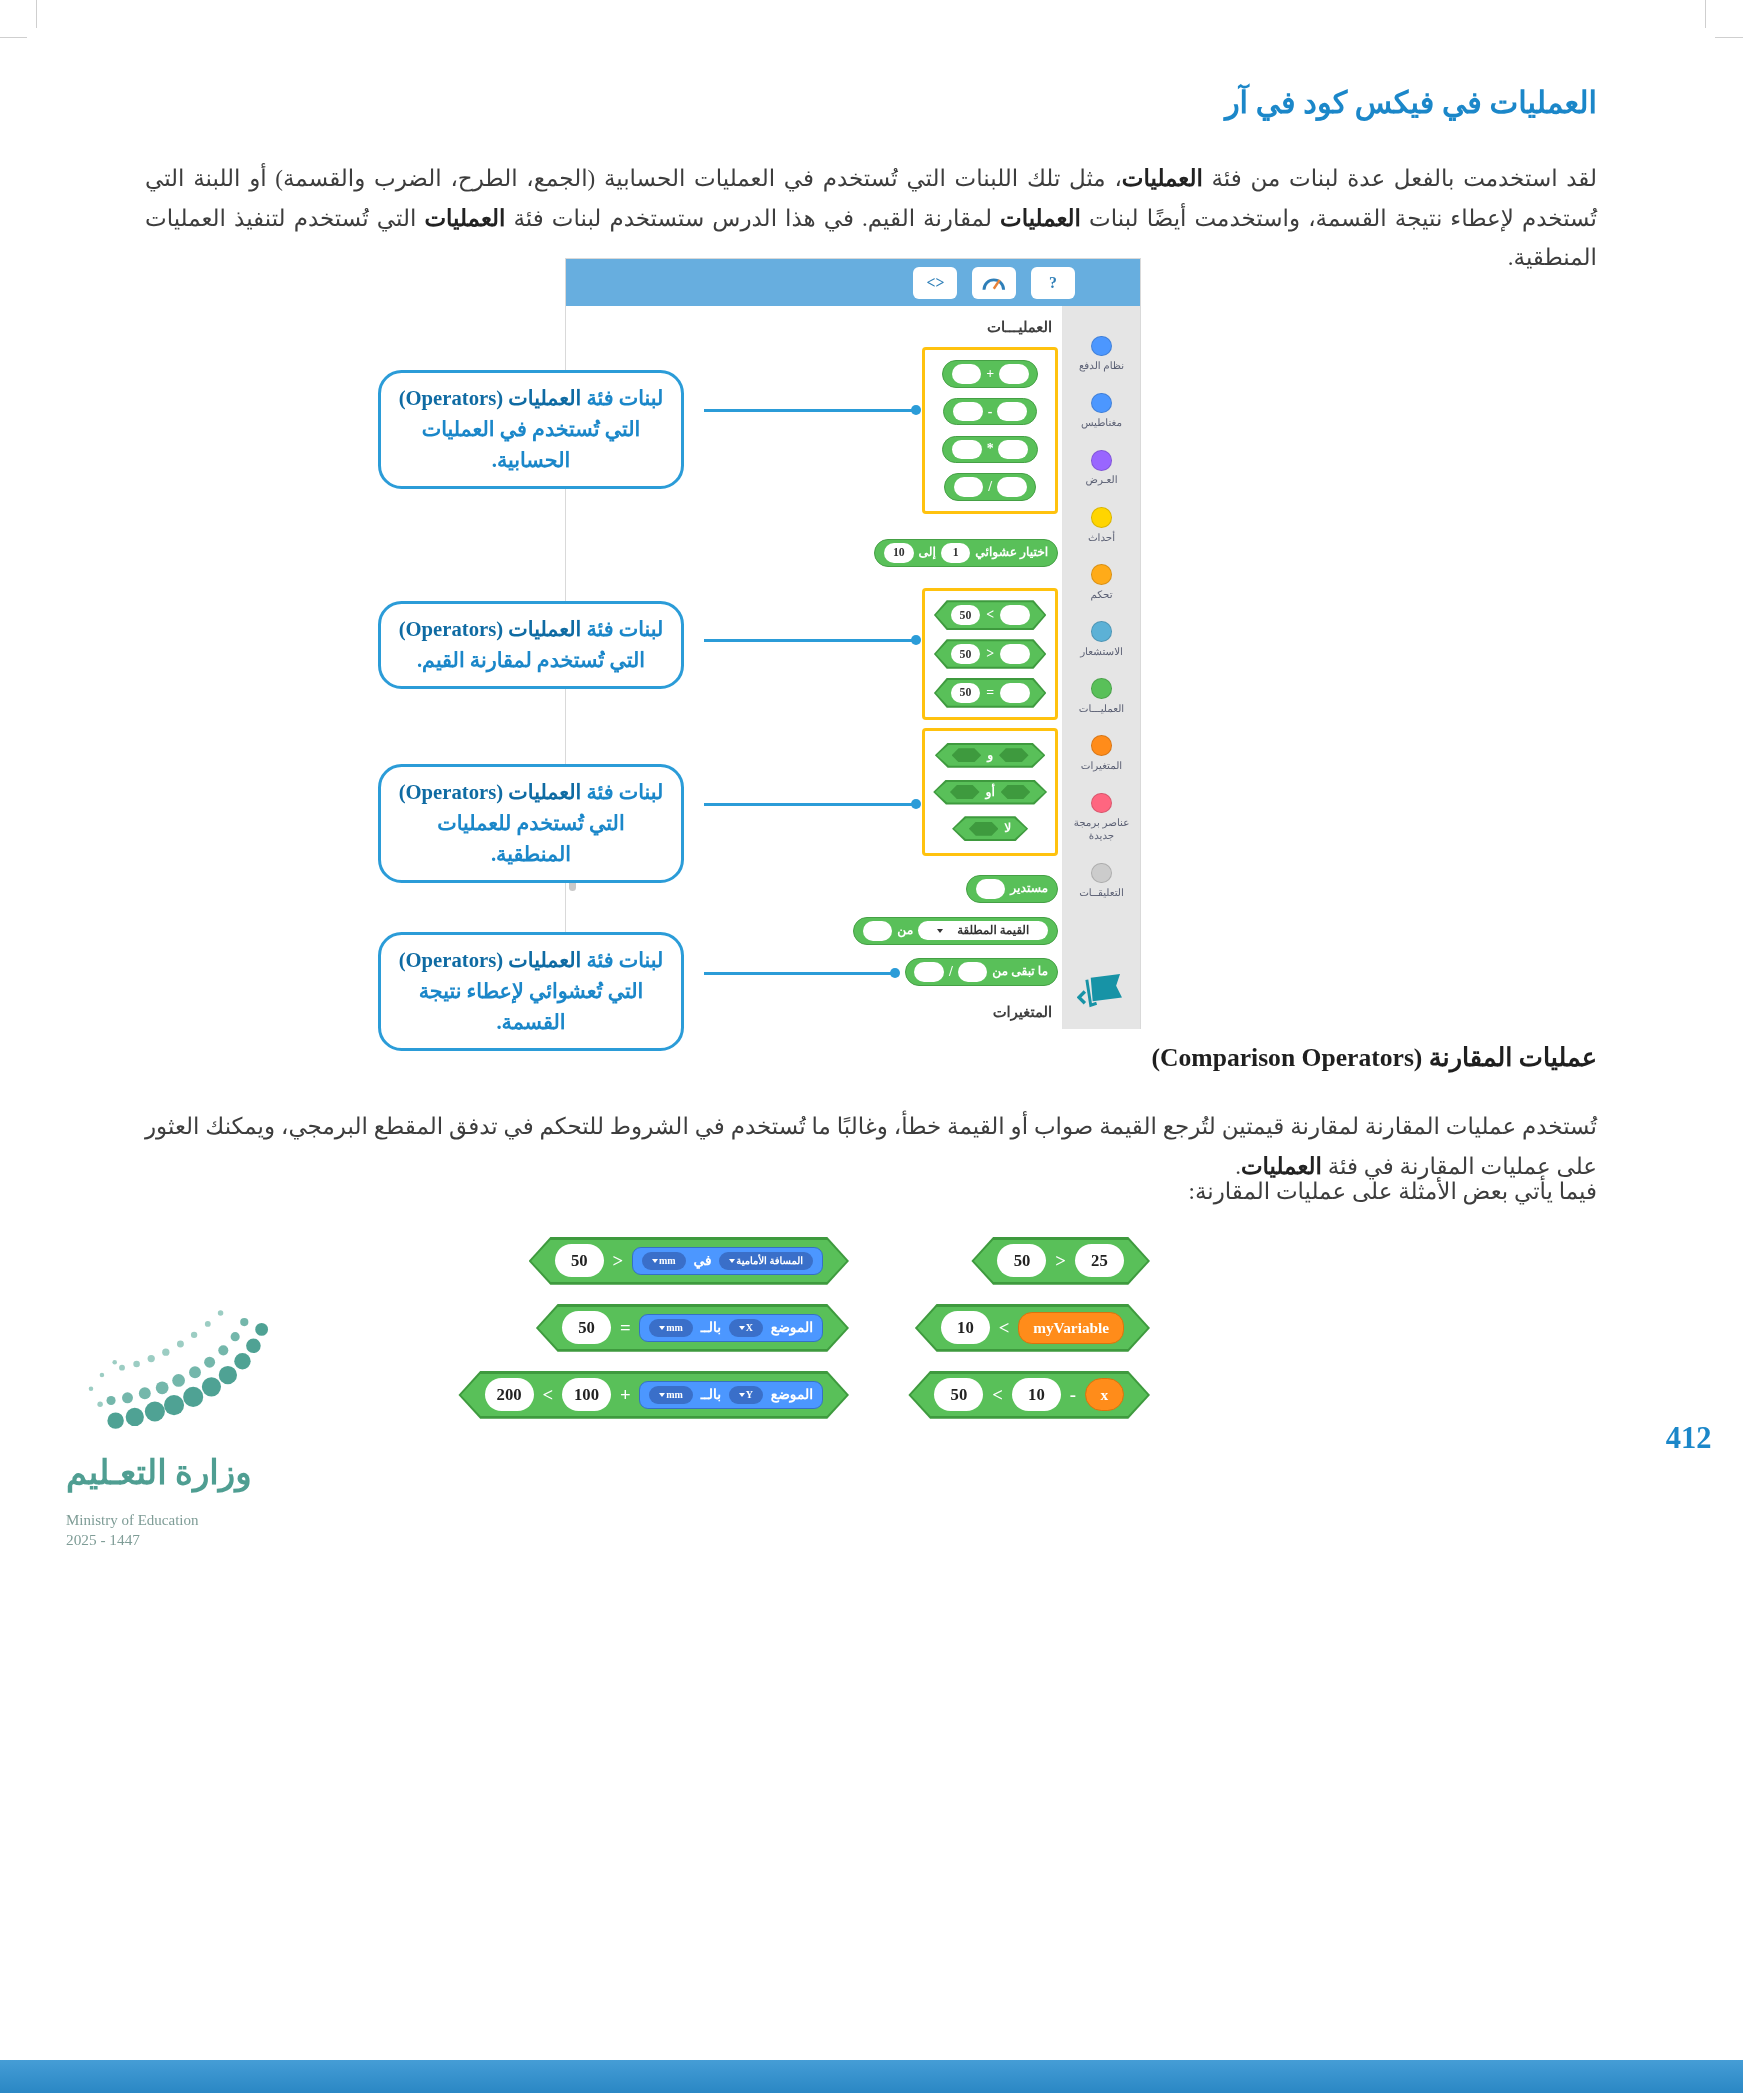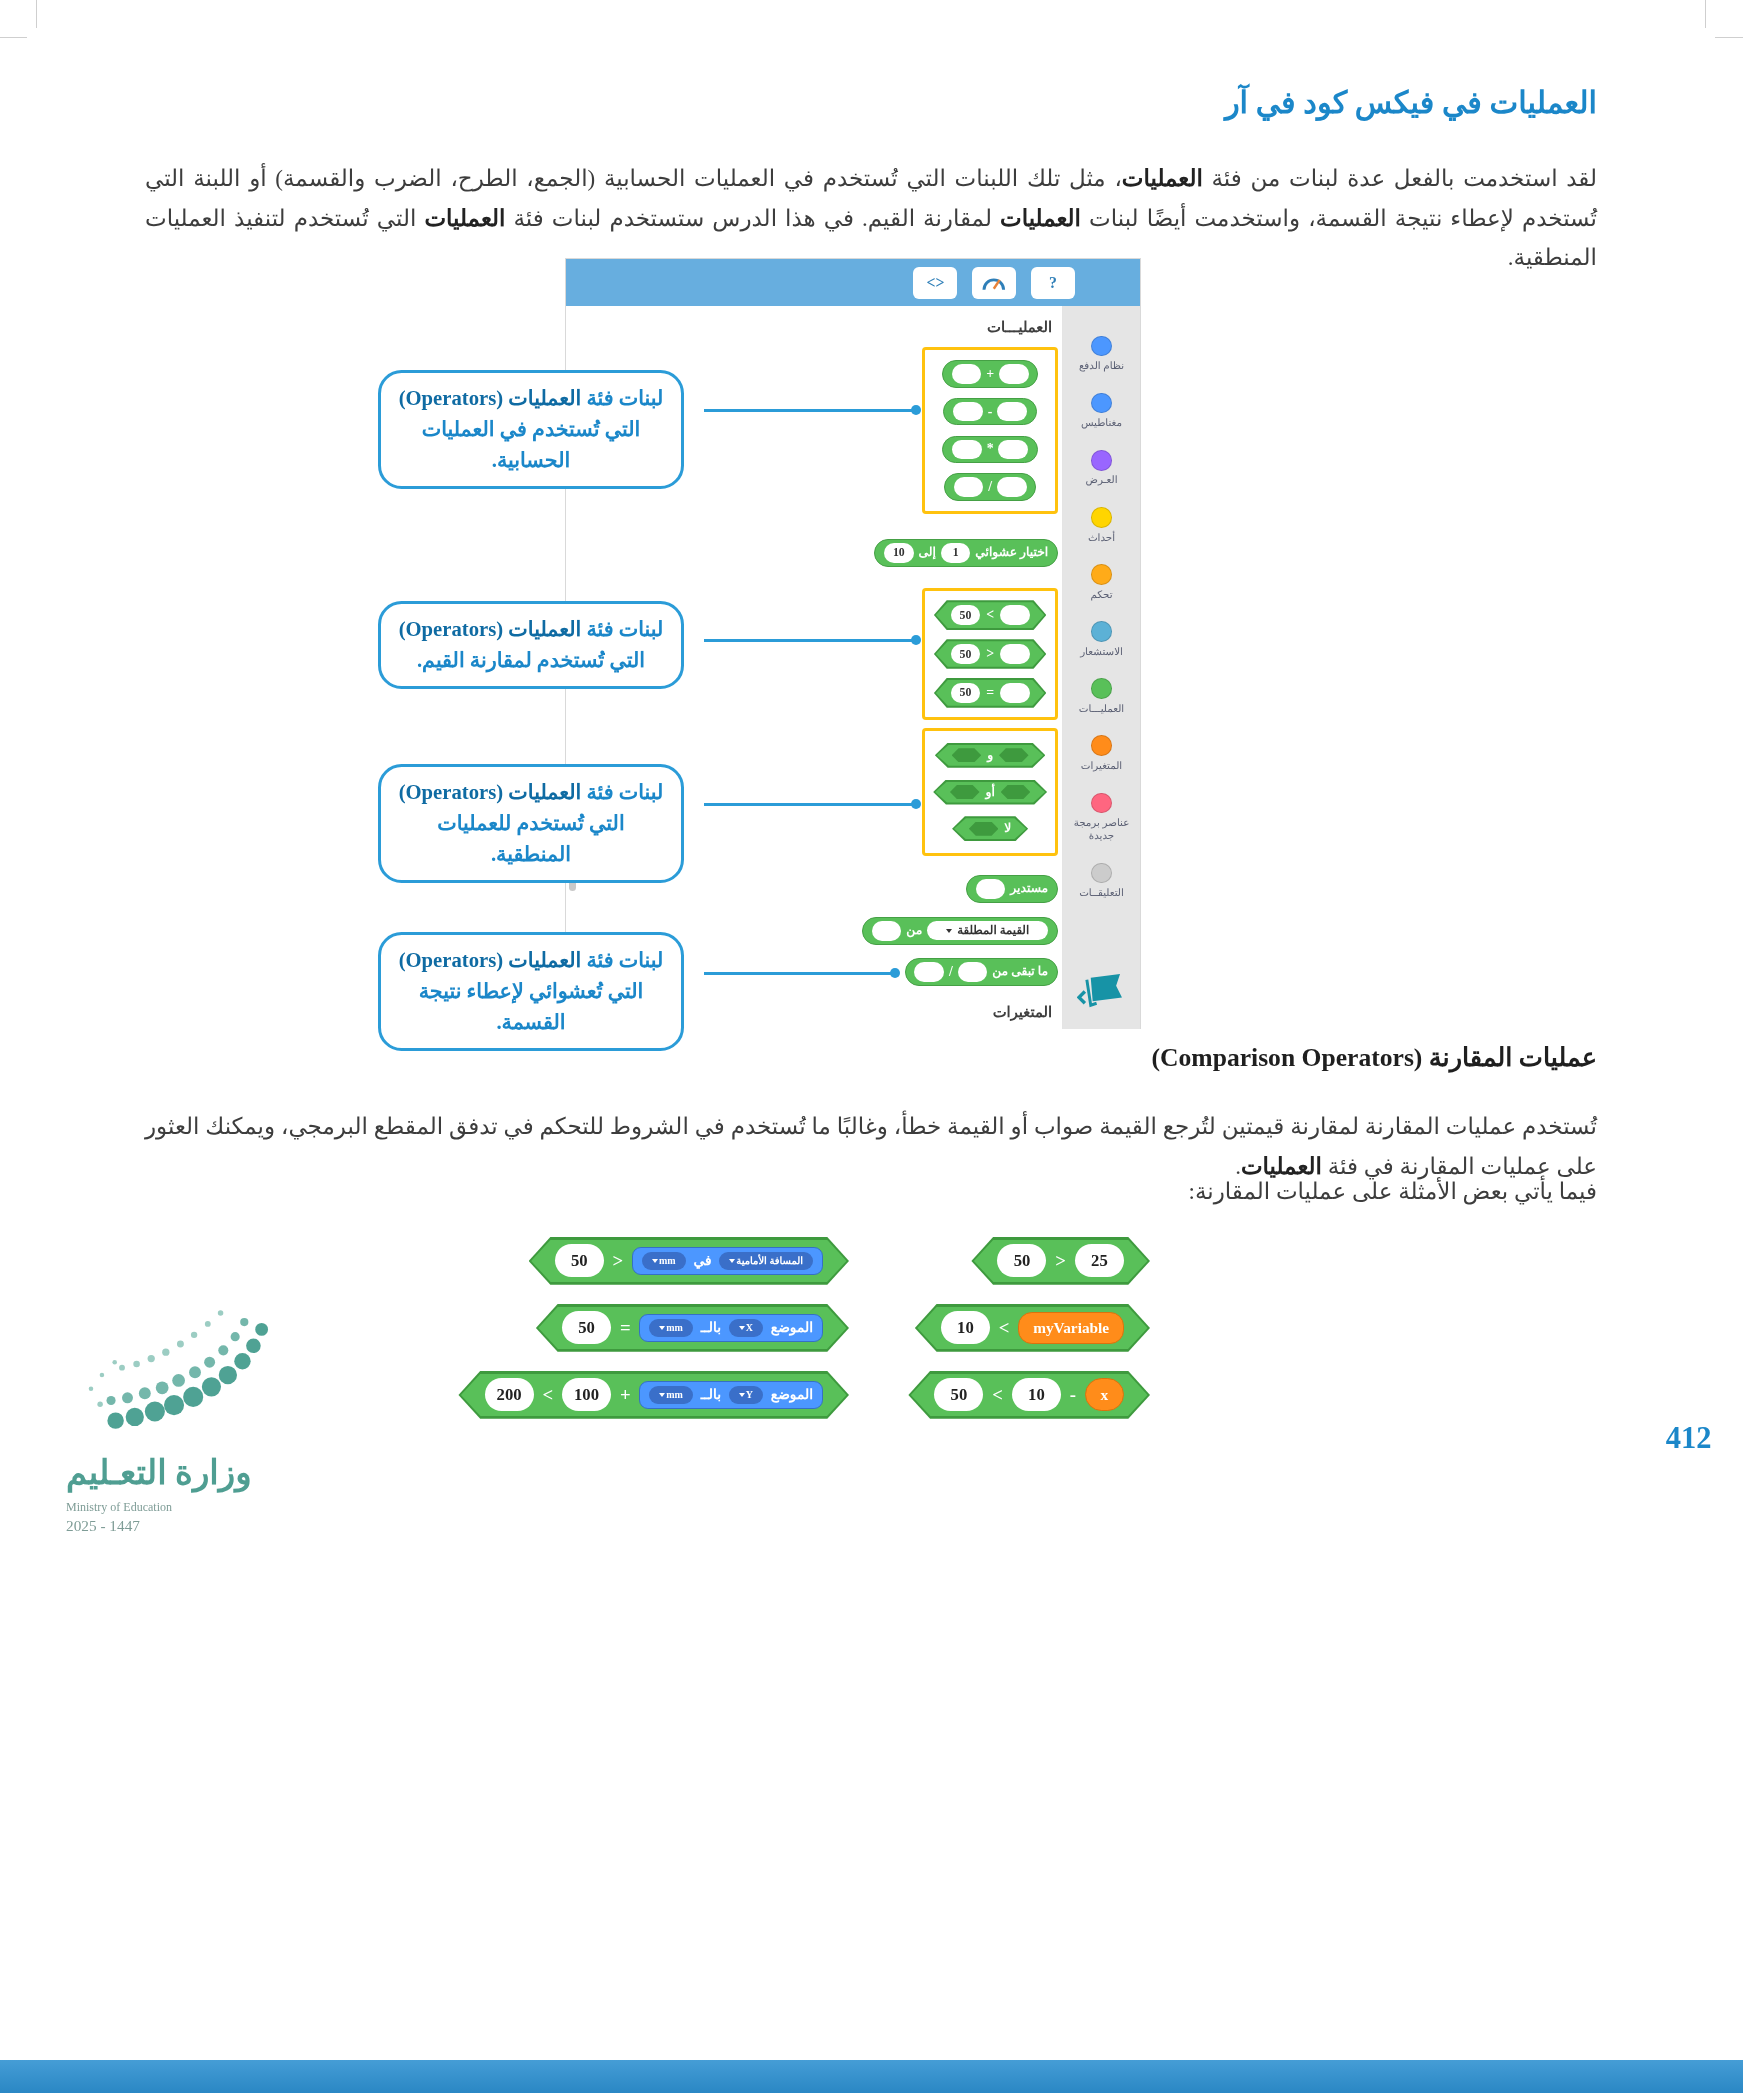--- a/index.html
+++ b/index.html
@@ -44,21 +44,21 @@
       align-items:center;justify-content:center;color:#333;font-size:11.8px;font-weight:bold;padding:0 5.9px;}
   .sym{color:#fff;font-weight:bold;font-size:13.8px;line-height:1;}
   .hxO{display:inline-flex;background:#3e9a3e;padding:2px;
        clip-path:polygon(12.8px 0,calc(100% - 12.8px) 0,100% 50%,calc(100% - 12.8px) 100%,12.8px 100%,0 50%);}
   .hxI{display:flex;direction:ltr;align-items:center;gap:5.9px;background:#59C059;padding:3px 14.8px;
        clip-path:polygon(11.8px 0,calc(100% - 11.8px) 0,100% 50%,calc(100% - 11.8px) 100%,11.8px 100%,0 50%);
        color:#fff;font-weight:bold;font-size:12.3px;white-space:nowrap;}
   .slot{width:29.6px;height:13.8px;background:#3e9a3e;display:inline-block;
         clip-path:polygon(6.9px 0,calc(100% - 6.9px) 0,100% 50%,calc(100% - 6.9px) 100%,6.9px 100%,0 50%);}
   .wpill{background:#fff;border-radius:984px;display:inline-flex;direction:ltr;align-items:center;
-         gap:5px;padding:2px 19px;color:#333;font-size:11.8px;font-weight:bold;}
+         gap:14px;padding:2px 19px;color:#333;font-size:11.8px;font-weight:bold;}
   .cd{width:0;height:0;border-left:3.9px solid transparent;border-right:3.9px solid transparent;border-top:4.9px solid #333;}
   .cw{width:0;height:0;border-left:3.9px solid transparent;border-right:3.9px solid transparent;border-top:4.9px solid #fff;}
   .scrollbar{position:absolute;left:3px;width:6.9px;height:45px;background:#c9c9c9;border-radius:3.9px;}
 
   
   .callout{position:absolute;width:306px;border:3.4px solid #2b9cd8;border-radius:23.6px;background:#fff;
            padding:9.9px 13.8px;text-align:center;font-size:20.7px;line-height:1.5;color:#1b87c9;
            font-weight:600;direction:rtl;}
   .callout b{font-weight:800;color:#0f6ba3;}
   .cline{position:absolute;height:3px;background:#2b9cd8;}
@@ -78,21 +78,21 @@
   .ocirc{background:#FF8C1A;border:1px solid #d9730d;border-radius:984px;min-width:39px;height:33px;
          display:flex;align-items:center;justify-content:center;color:#fff;font-weight:bold;font-size:15.3px;}
   .sblk{background:#4C97FF;border:1px solid #3570c4;border-radius:8.9px;display:flex;direction:ltr;
         align-items:center;gap:7.9px;padding:3.9px 8.9px;color:#fff;font-weight:bold;font-size:13.8px;white-space:nowrap;}
   .bpill{background:#3a6fc9;border-radius:984px;padding:3.9px 9.9px;display:inline-flex;direction:ltr;
          align-items:center;gap:1px;color:#fff;font-weight:bold;font-size:10px;}
 
   
   .ministry{position:absolute;left:67px;top:1302px;width:231px;direction:ltr;text-align:left;}
   .ministry-ar{font-size:34px;font-weight:bold;color:#4f9e92;margin-top:0px;direction:rtl;text-align:left;}
-  .ministry-en{font-size:12px;color:#7e9c96;margin-top:8px;}
+  .ministry-en{font-size:15px;color:#7e9c96;margin-top:20px;}
   .ministry-years{font-size:15.3px;color:#7e9c96;margin-top:2px;}
   .page-num{position:absolute;right:31.5px;top:1421px;font-size:30.5px;font-weight:bold;color:#1b87c9;direction:ltr;}
   .bottom-bar{position:absolute;left:0;right:0;bottom:0;height:33px;
               background:linear-gradient(180deg,#459dd6,#2a87c4);}
 </style>
 </head>
 <body>
 
 <div id="page">
 

